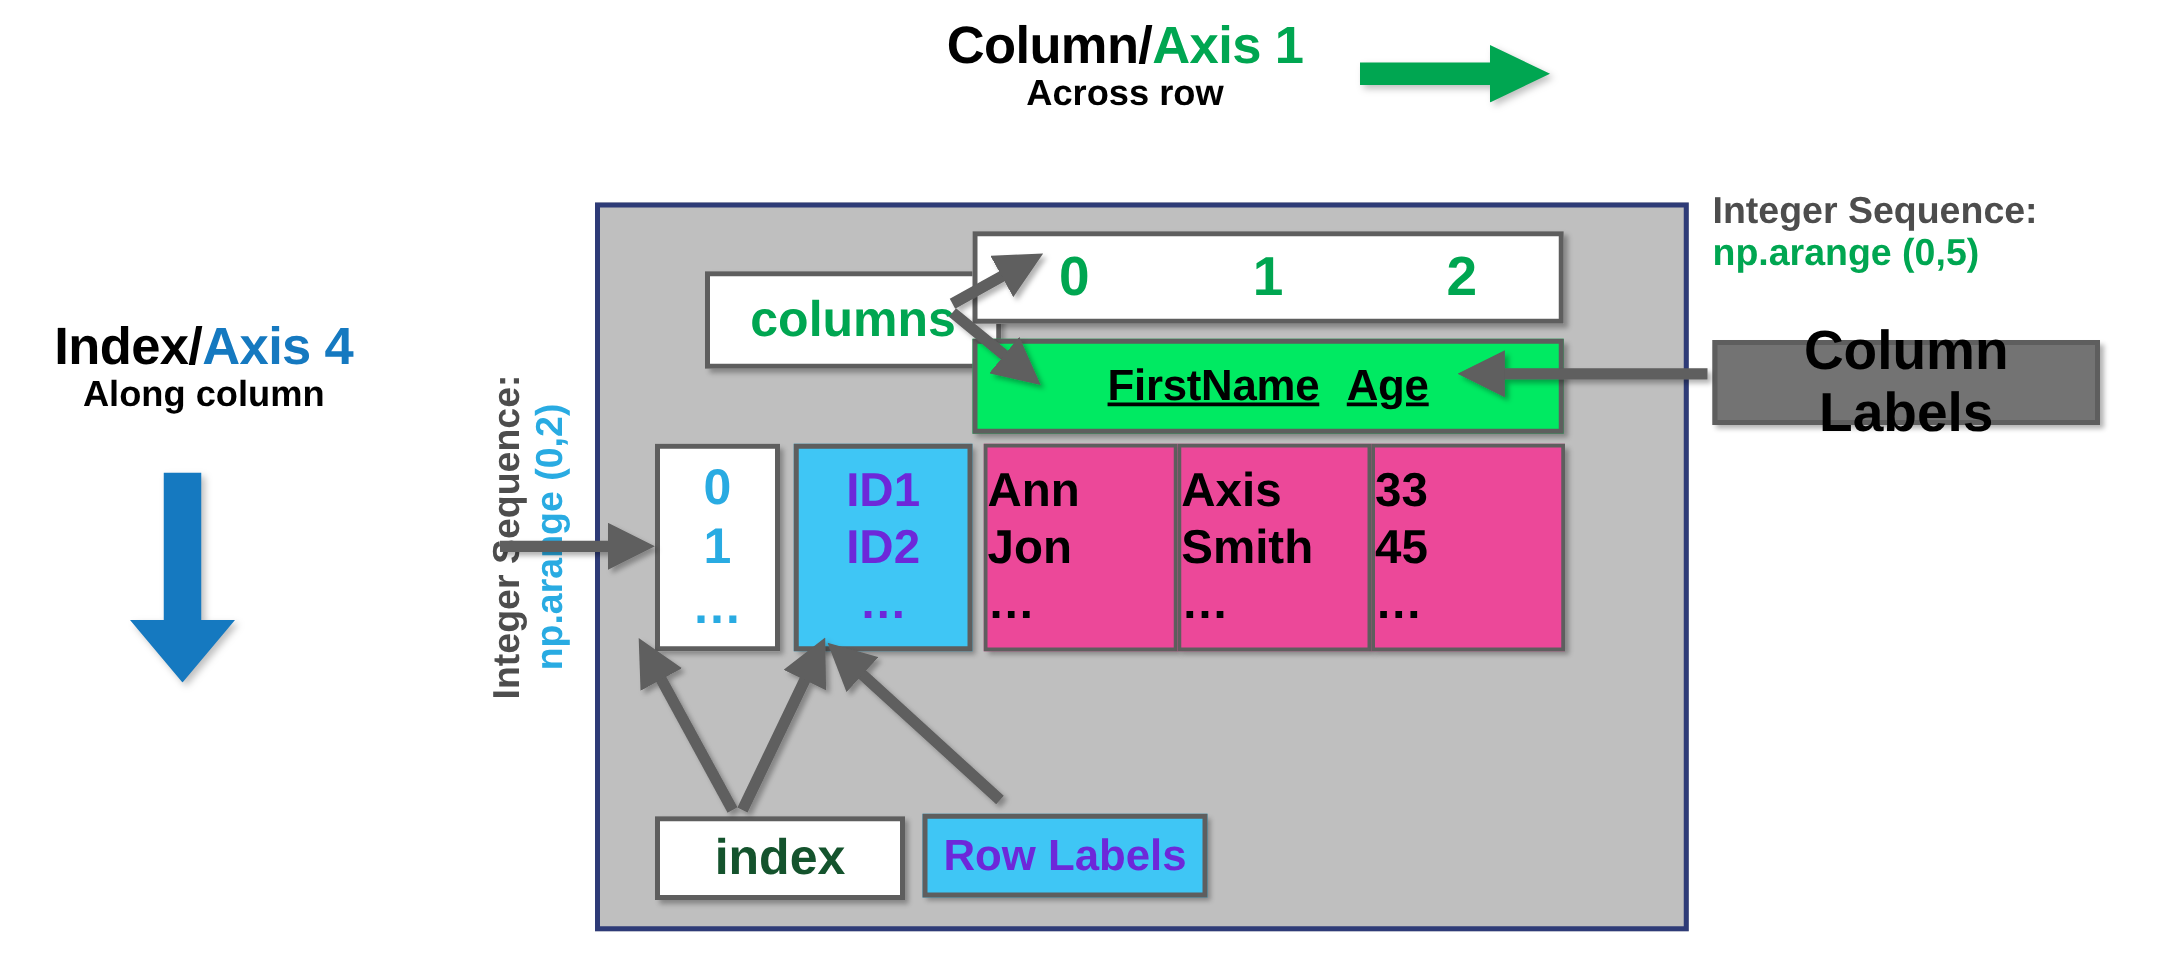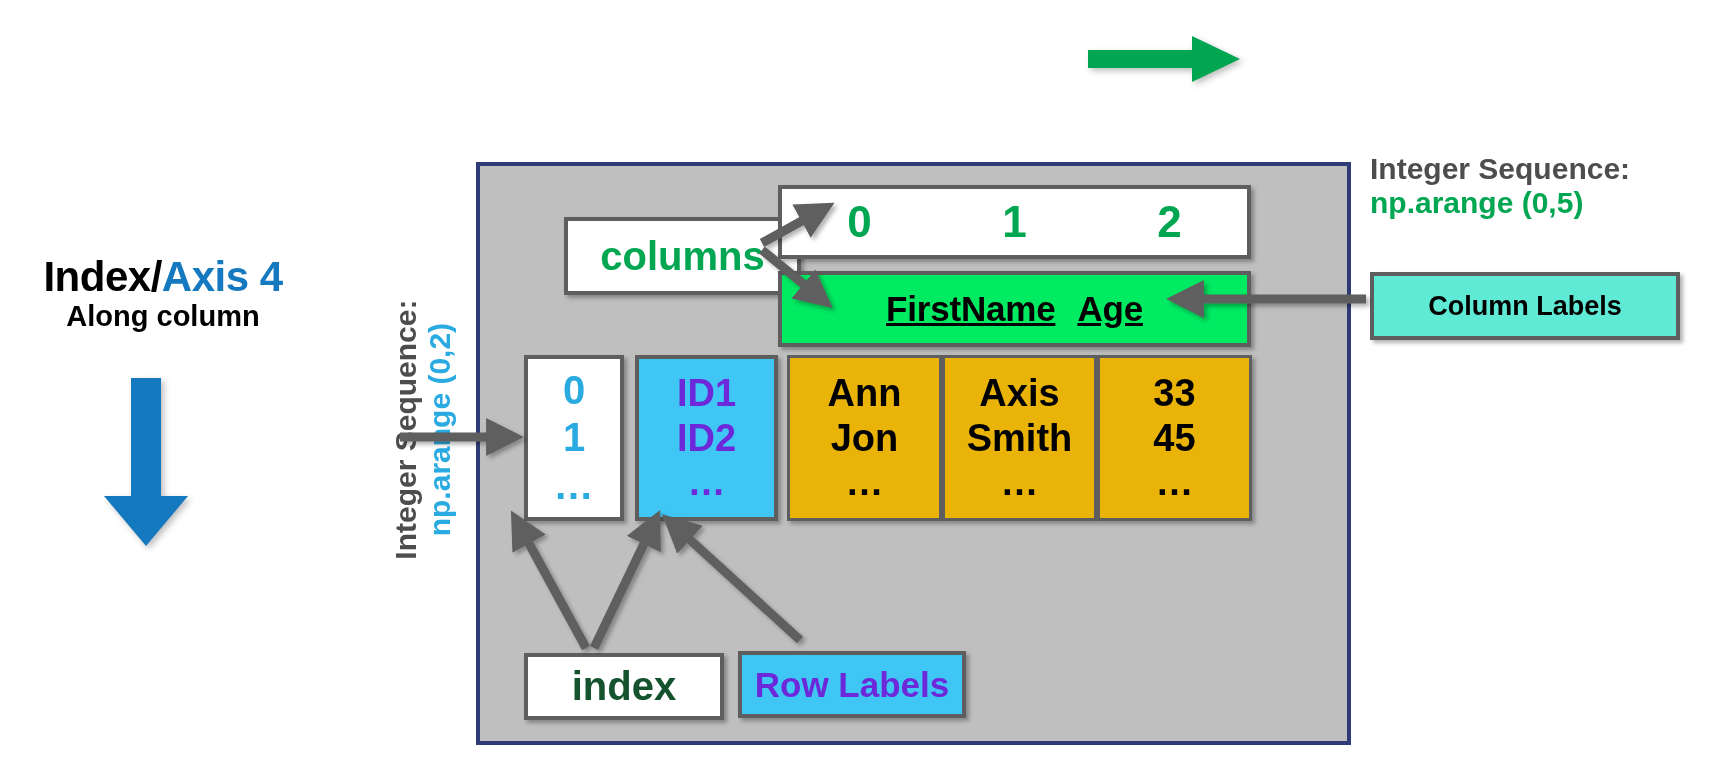--- a/index.html
+++ b/index.html
@@ -139,25 +139,25 @@
     background: #3FC6F5;
     flex-direction: column; justify-content: center;
     font-size: 38px; font-weight: bold; color: #6d28d9;
     line-height: 1.18;
   }
 
   
   .pinkcell {
     position: absolute;
     top: 189px; height: 166px;
-    background: #eab308;
+    background: #ec4899;
     border: 3px solid #5E5E5E;
     box-sizing: border-box;
     display: flex; flex-direction: column;
-    align-items: center; justify-content: center;
+    justify-content: center;
     font-size: 38px; font-weight: bold; color: #000000;
     line-height: 1.18;
   }
   #pink-0 { left: 307px; width: 155px; }
   #pink-1 { left: 462px; width: 155px; }
   #pink-2 { left: 617px; width: 155px; }
 
   
   #index-callout {
     left: 44px; top: 487px; width: 200px; height: 67px;
@@ -172,37 +172,41 @@
   
   #intseq-right {
     left: 1370px; top: 152px; width: 360px;
     font-weight: bold; line-height: 1.14;
   }
   #intseq-right .l1 { font-size: 30px; color: #4D4D4D; }
   #intseq-right .l2 { font-size: 30px; color: #00A651; }
 
   #collabels-callout {
     left: 1370px; top: 272px; width: 310px; height: 68px;
-    background: #5eead4;
+    background: #737373;
     border: 4px solid #5E5E5E;
     box-sizing: border-box;
-    font-size: 27px; font-weight: bold; color: #000000;
+    font-size: 44px; font-weight: bold; color: #000000;
   }
 
   
   #arrows-svg {
     left: 0; top: 0; width: 1735px; height: 769px;
     pointer-events: none;
   }
 </style>
 </head>
 <body>
 
 <div id="stage">
 
+  <div class="abs" id="axis1-label">
+    <div id="axis1-line1"><span>Column/</span><span class="green-word">Axis 1</span></div>
+    <div id="axis1-line2">Across row</div>
+  </div>
 
   <div class="abs" id="green-arrow">
     <svg viewBox="0 0 152 46" width="152" height="46" aria-hidden="true">
       <polygon points="0,14 104,14 104,0 152,23 104,46 104,32 0,32" fill="#00A651"></polygon>
     </svg>
   </div>
 
   <div class="abs" id="axis0-label">
     <div id="axis0-line1"><span>Index/</span><span class="blue-word">Axis 4</span></div>
     <div id="axis0-line2">Along column</div>

